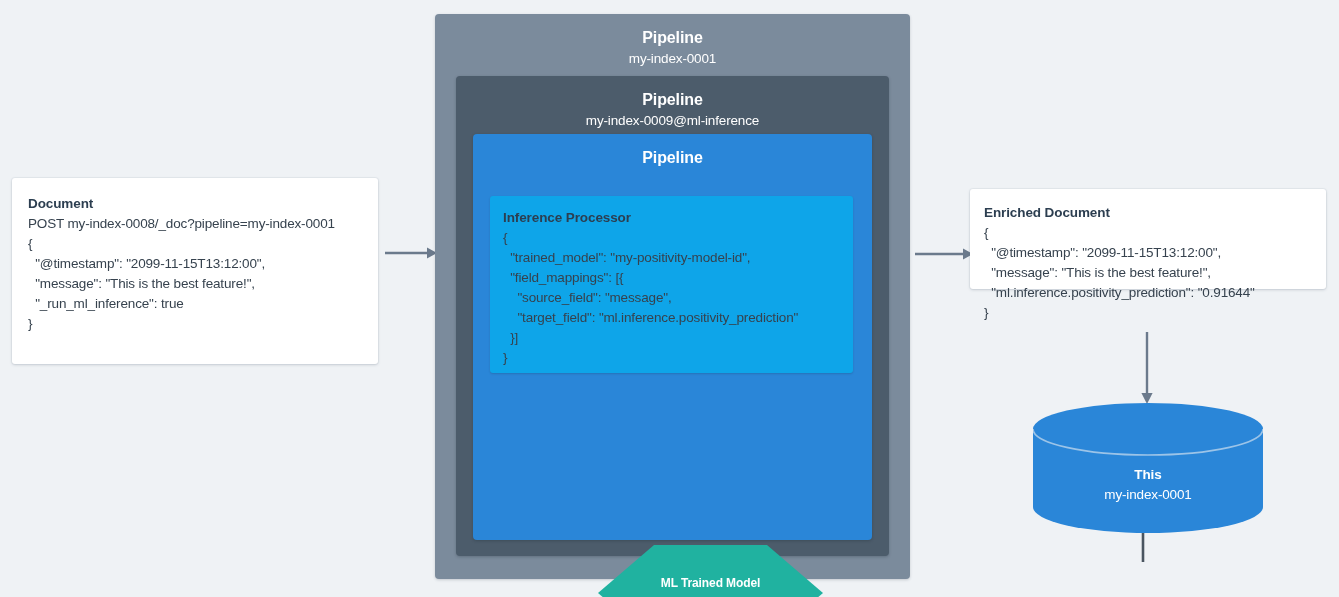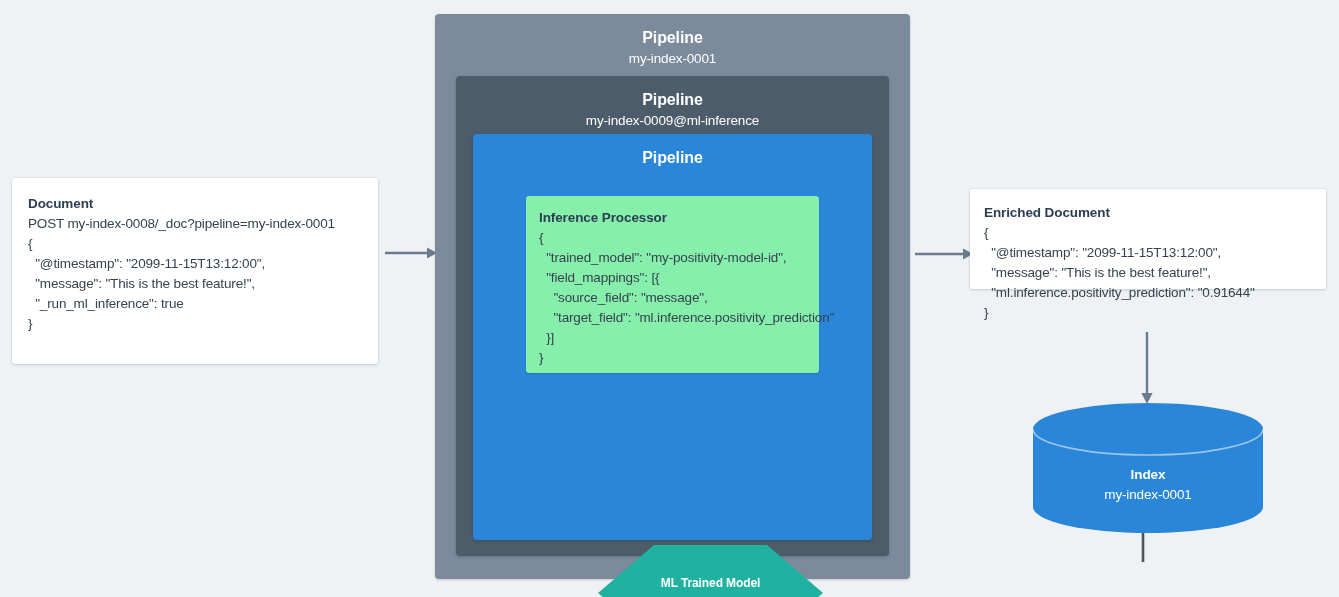--- a/index.html
+++ b/index.html
@@ -103,28 +103,27 @@
   .box-head .name {
     font-size: 13.5px;
     letter-spacing: -0.15px;
   }
 
   
   #inference-processor {
     position: absolute;
     left: 17px;
     top: 62px;
-    width: 293px;
+    width: 363px;
     height: 177px;
-    background: #86efac;
+    background: #0ea5e9;
     border-radius: 3px;
     padding: 12px 0 0 13px;
     box-sizing: border-box;
     box-shadow: 0 1px 2px rgba(20,30,40,0.18);
-    margin-left: 36px;
   }
   #inference-processor .title {
     font-weight: bold;
     font-size: 13.5px;
     color: #2c3e50;
     line-height: 1.5;
     letter-spacing: -0.1px;
   }
   #inference-processor .line {
     font-size: 13.5px;
@@ -303,18 +302,18 @@
     </svg>
   </div>
 
   <div id="index-cylinder">
     <svg width="230" height="130" viewBox="0 0 230 130">
       <path d="M0,26 L0,104 A115,26 0 0 0 230,104 L230,26 Z" fill="#2a86d8"></path>
       <ellipse cx="115" cy="26" rx="115" ry="26" fill="#2a86d8"></ellipse>
       <path d="M0,26 A115,26 0 0 0 230,26" fill="none" stroke="#9cc4e8" stroke-width="1.6"></path>
     </svg>
     <div class="cyl-label">
-      <div class="kind">Index</div>
+      <div class="kind">This</div>
       <div class="name">my-index-0001</div>
     </div>
   </div>
 
 </div>
 
 </body></html>

